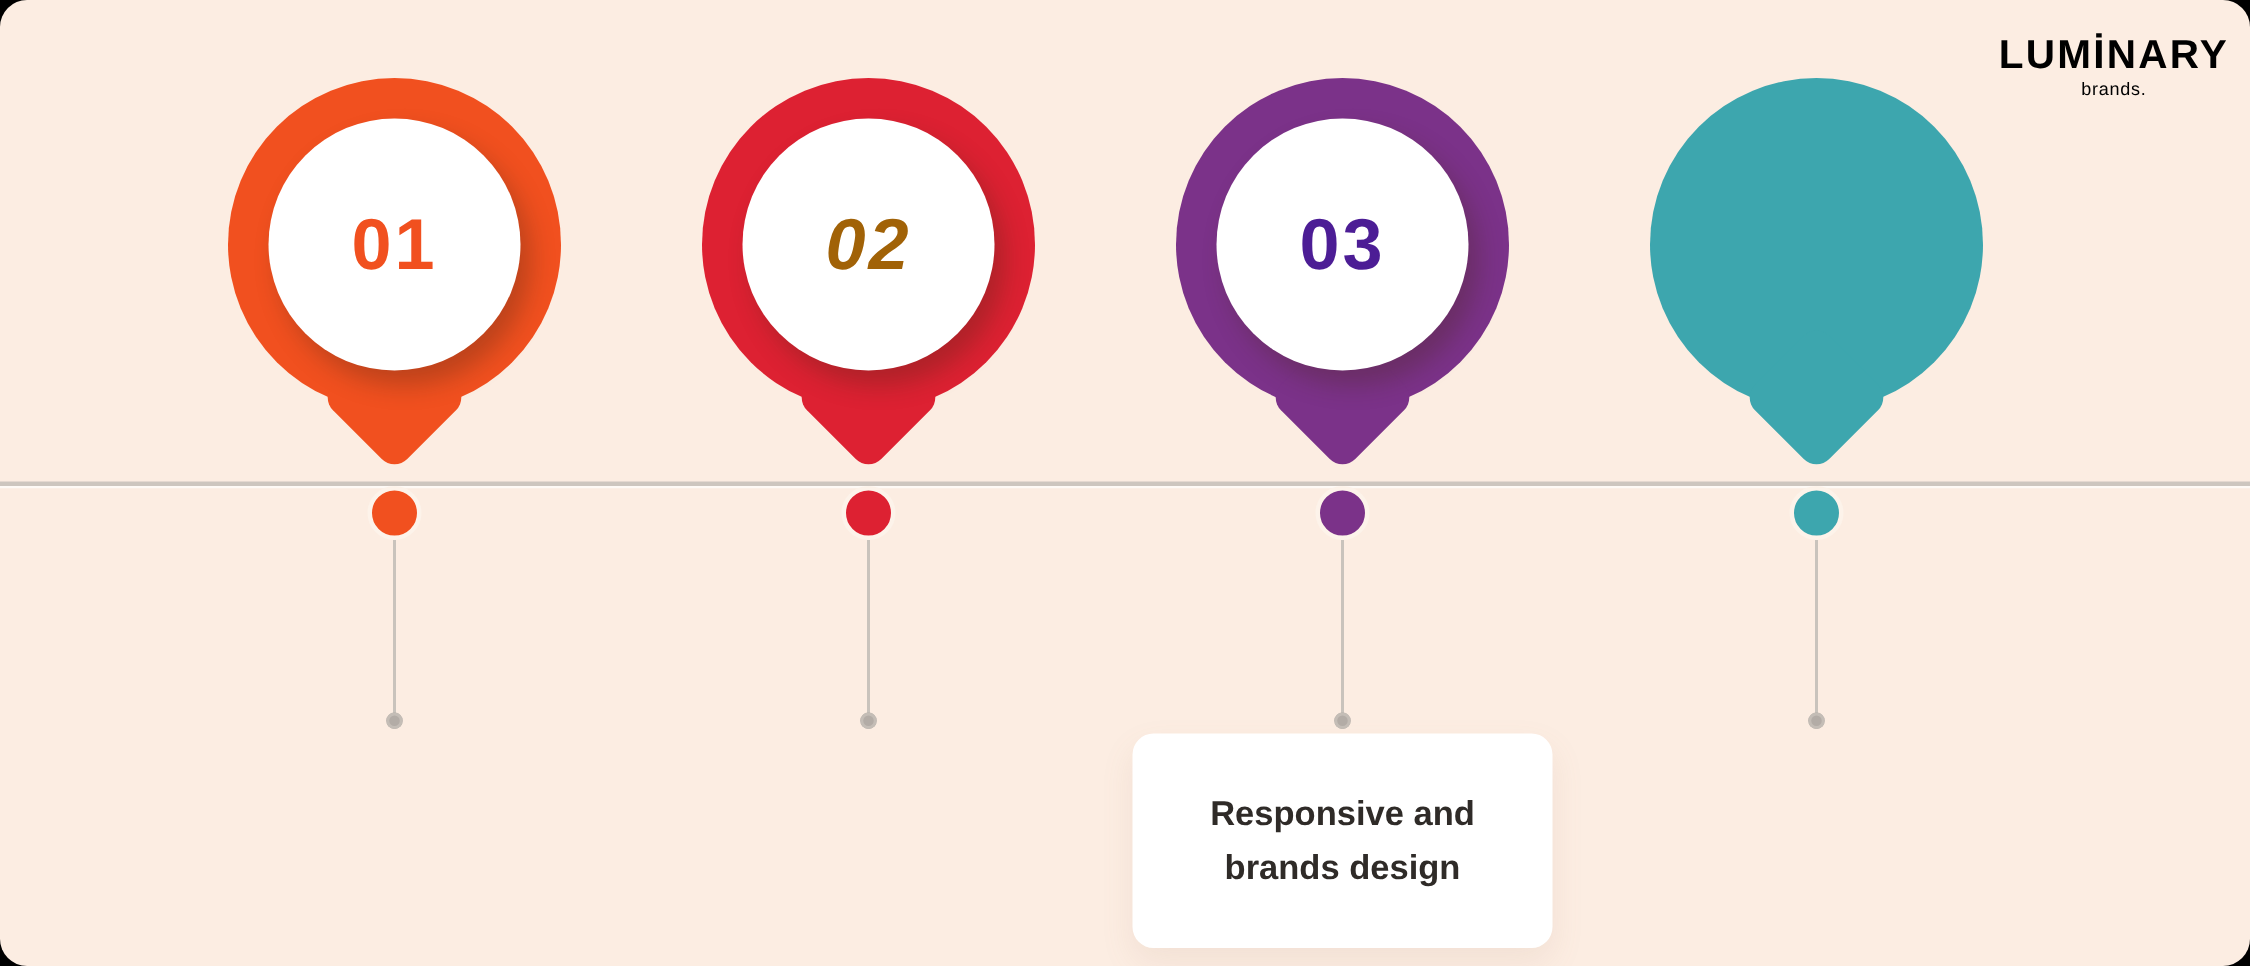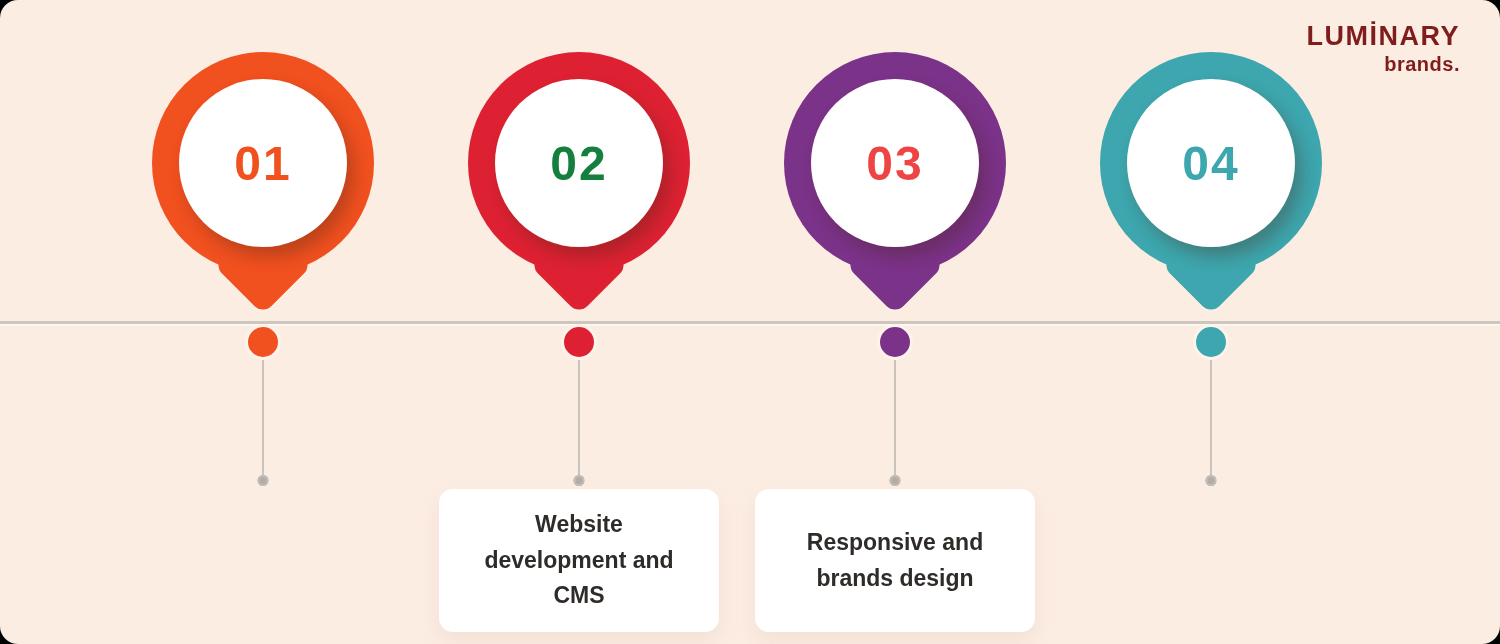--- a/index.html
+++ b/index.html
@@ -14,34 +14,34 @@
     height: 644px;
     background: #FCEDE2;
     border-radius: 18px;
     overflow: hidden;
   }
 
   
   .logo {
     position: absolute;
     top: 22px;
-    right: 40px;
-    text-align: right;
+    right: 14px;
+    text-align: center;
     line-height: 1.1;
-    color: #7f1d1d;
+    color: #000000;
     user-select: none;
   }
   .logo-main {
     font-size: 27px;
     font-weight: 700;
     letter-spacing: 1.5px;
   }
   .logo-sub {
-    font-size: 20px;
-    font-weight: 700;
+    font-size: 12px;
+    font-weight: 400;
     letter-spacing: 0.5px;
     margin-top: 1px;
   }
 
   
   .timeline-line {
     position: absolute;
     left: 0;
     right: 0;
     top: 321px;
@@ -197,52 +197,46 @@
       </div>
       <div class="connector"></div>
       <div class="timeline-dot" style="background-color: rgb(241, 80, 31);"></div>
       <div class="connector-end-dot"></div>
     </div>
 
     <div class="step-col">
       <div class="pin" style="--pin-color: #DD2132;">
         <div class="pin-tail"></div>
         <div class="pin-inner">
-          <span class="pin-number" style="color: #15803d;">02</span>
+          <span class="pin-number" style="color: #a16207; font-style: italic;">02</span>
         </div>
       </div>
       <div class="connector"></div>
       <div class="timeline-dot" style="background-color: rgb(221, 33, 50);"></div>
       <div class="connector-end-dot"></div>
-      <div class="card">
-        <div class="card-label">Website development and CMS</div>
-      </div>
     </div>
 
     <div class="step-col">
       <div class="pin" style="--pin-color: #7B3289;">
         <div class="pin-tail"></div>
         <div class="pin-inner">
-          <span class="pin-number" style="color: #ef4444;">03</span>
+          <span class="pin-number" style="color: #4c1d95;">03</span>
         </div>
       </div>
       <div class="connector"></div>
       <div class="timeline-dot" style="background-color: rgb(123, 50, 137);"></div>
       <div class="connector-end-dot"></div>
       <div class="card">
         <div class="card-label">Responsive and brands design</div>
       </div>
     </div>
 
     <div class="step-col">
       <div class="pin" style="--pin-color: #3DA6AE;">
         <div class="pin-tail"></div>
-        <div class="pin-inner">
-          <span class="pin-number" style="color: rgb(61, 166, 174);">04</span>
-        </div>
       </div>
       <div class="connector"></div>
       <div class="timeline-dot" style="background-color: rgb(61, 166, 174);"></div>
       <div class="connector-end-dot"></div>
     </div>
 
   </div>
 </div>
 
 </body></html>

